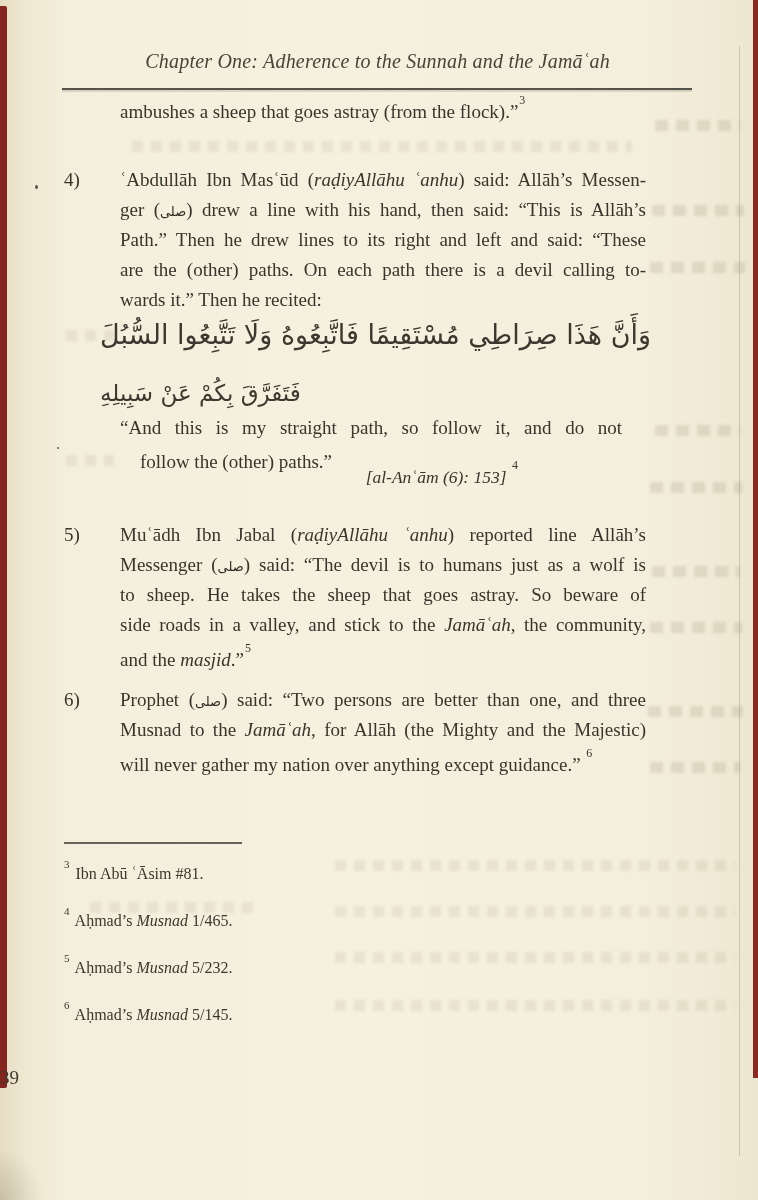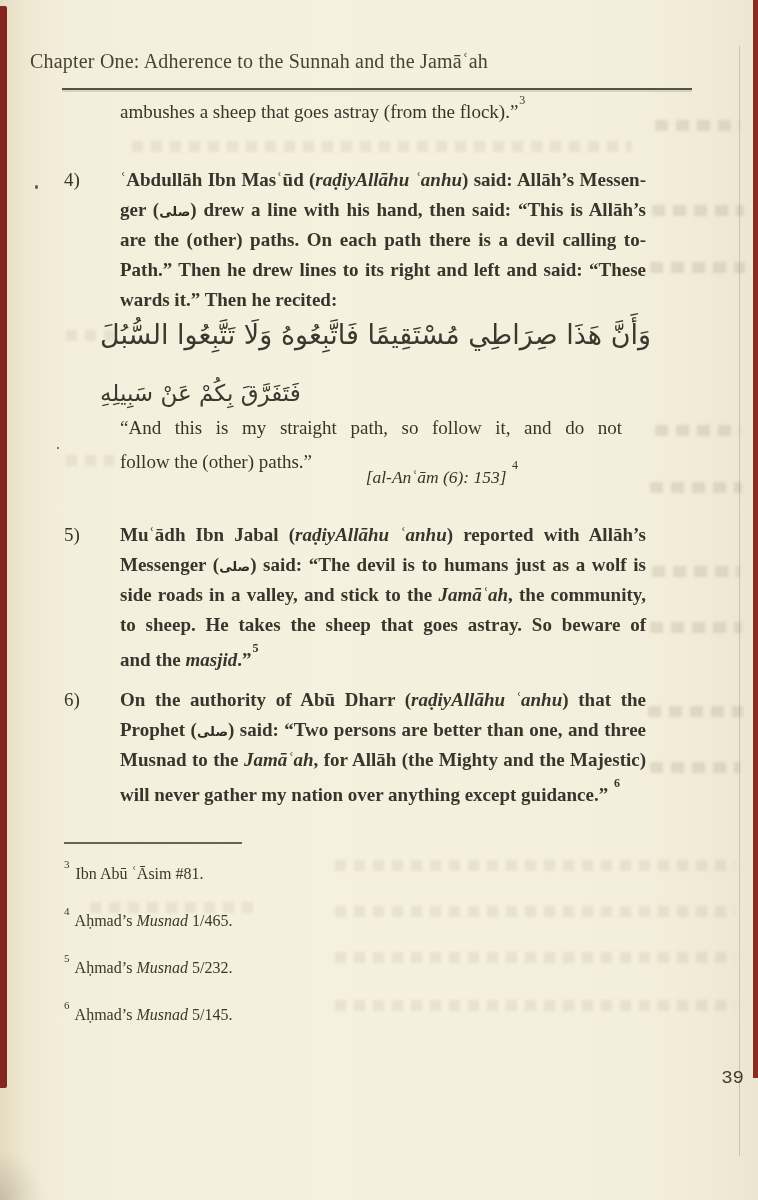--- a/index.html
+++ b/index.html
@@ -10,47 +10,47 @@
       #f4efdc;
     font-family:"Liberation Serif","DejaVu Serif",serif;
     color:#39352c;
   }
   .edge-red{position:absolute;background:#84261f;}
   .edge-red.left{left:0;top:6px;width:7px;height:1082px;border-radius:0 2px 2px 0;}
   .edge-red.right{right:0;top:0;width:5px;height:1078px;background:#8a2a22;}
   .page-edge-line{position:absolute;right:18px;top:46px;width:1px;height:1110px;background:rgba(150,140,112,.38);}
   .corner-shadow{position:absolute;left:0;top:1148px;width:44px;height:52px;
     background:radial-gradient(ellipse at 0% 100%,rgba(90,80,60,.22),rgba(90,80,60,0) 70%);}
-  .chapter-title{position:absolute;top:50px;left:30px;width:580px;text-align:left;
-    font-size:20px;color:#45413660;color:#474337;letter-spacing:.2px;white-space:nowrap;}
+  .chapter-title{position:absolute;top:50px;left:30px;width:580px;text-align:right;
+    font-style:italic;font-size:20px;color:#45413660;color:#474337;letter-spacing:.2px;white-space:nowrap;}
   .header-rule{position:absolute;top:88px;left:62px;width:630px;height:2px;background:#55524a;
     box-shadow:0 2px 0 rgba(85,82,74,.18);}
   .intro-line{position:absolute;top:100px;left:120px;font-size:19px;white-space:nowrap;}
   .hadith{position:absolute;left:64px;width:582px;font-size:19px;line-height:30px;}
   .hadith .num{position:absolute;left:0;top:0;}
   .hadith .lines{margin-left:56px;}
-  .line{height:30px;width:526px;text-align:justify;text-align-last:justify;white-space:nowrap;font-weight:bold;}
+  .line{height:30px;width:526px;text-align:justify;text-align-last:justify;white-space:nowrap;}
   .line.last{text-align-last:left;}
   .it{font-style:italic;}
   .ar-inline{font-family:"DejaVu Sans",sans-serif;font-size:13px;letter-spacing:-1px;color:#2f2c24;margin-top:8px;}
   sup.supref,.supref{font-size:12px;position:relative;top:-7px;margin-left:1px;font-style:normal;}
   .quran{position:absolute;top:312px;left:100px;width:580px;text-align:left;direction:rtl;
     font-family:"DejaVu Sans",sans-serif;color:#3b382f;}
   .quran .q1{font-size:27px;line-height:46px;}
   .quran .q2{font-size:23px;line-height:42px;margin-top:14px;}
   .translation{position:absolute;top:411px;left:120px;font-size:19px;line-height:34px;}
   .translation .tline{width:502px;text-align:justify;text-align-last:justify;white-space:nowrap;height:34px;}
-  .translation .tline.last{text-align-last:left;}
+  .translation .tline.last{text-align-last:left;margin-left:20px;}
   .reference{position:absolute;top:465px;left:128px;width:390px;text-align:right;
     font-style:italic;font-size:17.5px;}
   .fn-rule{position:absolute;top:842px;left:64px;width:178px;height:2px;background:#67635a;}
   .footnotes{position:absolute;top:863px;left:64px;font-size:16px;color:#3b382e;}
   .fn{height:47px;white-space:nowrap;}
   sup.fnsup{font-size:11px;position:relative;top:-5px;margin-right:2px;}
-  .page-number{position:absolute;top:1067px;left:0;width:744px;text-align:right;font-size:19px;color:#3f3b31;font-family:Liberation Mono, monospace;}
+  .page-number{position:absolute;top:1067px;left:0;width:744px;text-align:left;font-size:19px;color:#3f3b31;}
   .ghost{position:absolute;height:11px;border-radius:2px;filter:blur(1.4px);
     background:repeating-linear-gradient(90deg,rgba(122,112,88,.16) 0 13px,rgba(122,112,88,0) 13px 21px);}
   .ghost.soft{background:repeating-linear-gradient(90deg,rgba(122,112,88,.11) 0 11px,rgba(122,112,88,0) 11px 19px);}
   .speck{position:absolute;background:#5a564c;border-radius:50%;}
 </style>
 </head>
 <body>
 
 <div class="page">
 
@@ -62,53 +62,52 @@
   <div class="chapter-title">Chapter One: Adherence to the Sunnah and the Jamāʿah</div>
   <div class="header-rule"></div>
 
   <div class="intro-line"><span class="">ambushes a sheep that goes astray (from the flock).”</span><sup class="supref">3</sup></div>
 
   <section class="hadith" style="top:165px">
       <span class="num">4)</span>
       <div class="lines">
         <div class="line"><span class="">ʿAbdullāh Ibn Masʿūd (</span><span class="it">raḍiyAllāhu ʿanhu</span><span class="">) said: Allāh’s Messen-</span></div>
         <div class="line"><span class="">ger (</span><span class="ar-inline">صلى</span><span class="">) drew a line with his hand, then said: “This is Allāh’s</span></div>
+        <div class="line"><span class="">Path.” Then he drew lines to its right and left and said: “These</span></div>
         <div class="line"><span class="">are the (other) paths. On each path there is a devil calling to-</span></div>
-        <div class="line"><span class="">Path.” Then he drew lines to its right and left and said: “These</span></div>
         <div class="line last"><span class="">wards it.” Then he recited:</span></div>
       </div>
     </section>
 
   <div class="quran">
     <div class="q1">وَأَنَّ هَذَا صِرَاطِي مُسْتَقِيمًا فَاتَّبِعُوهُ وَلَا تَتَّبِعُوا السُّبُلَ</div>
     <div class="q2">فَتَفَرَّقَ بِكُمْ عَنْ سَبِيلِهِ</div>
   </div>
 
   <div class="translation">
     <div class="tline">“And this is my straight path, so follow it, and do not</div>
     <div class="tline last">follow the (other) paths.”</div>
   </div>
 
   <div class="reference"><span class="it">[al-Anʿām (6): 153] </span><sup class="supref">4</sup></div>
 
   <section class="hadith" style="top:520px">
       <span class="num">5)</span>
       <div class="lines">
-        <div class="line"><span class="">Muʿādh Ibn Jabal (</span><span class="it">raḍiyAllāhu ʿanhu</span><span class="">) reported with Allāh’s</span></div>
+        <div class="line"><span class="">Muʿādh Ibn Jabal (</span><span class="it">raḍiyAllāhu ʿanhu</span><span class="">) reported line Allāh’s</span></div>
         <div class="line"><span class="">Messenger (</span><span class="ar-inline">صلى</span><span class="">) said: “The devil is to humans just as a wolf is</span></div>
+        <div class="line"><span class="">to sheep. He takes the sheep that goes astray. So beware of</span></div>
         <div class="line"><span class="">side roads in a valley, and stick to the </span><span class="it">Jamāʿah</span><span class="">, the community,</span></div>
-        <div class="line"><span class="">to sheep. He takes the sheep that goes astray. So beware of</span></div>
         <div class="line last"><span class="">and the </span><span class="it">masjid</span><span class="">.”</span><sup class="supref">5</sup></div>
       </div>
     </section>
 
   <section class="hadith" style="top:685px">
       <span class="num">6)</span>
       <div class="lines">
-        <div class="line"><span class="">On the authority of Abū Dharr (</span><span class="it">raḍiyAllāhu ʿanhu</span><span class="">) that the</span></div>
         <div class="line"><span class="">Prophet (</span><span class="ar-inline">صلى</span><span class="">) said: “Two persons are better than one, and three</span></div>
         <div class="line"><span class="">Musnad to the </span><span class="it">Jamāʿah</span><span class="">, for Allāh (the Mighty and the Majestic)</span></div>
         <div class="line last"><span class="">will never gather my nation over anything except guidance.” </span><sup class="supref">6</sup></div>
       </div>
     </section>
 
   <div class="fn-rule"></div>
   <div class="footnotes">
       <div class="fn"><sup class="fnsup">3</sup><span class=""> Ibn Abū ʿĀsim #81.</span></div>
       <div class="fn"><sup class="fnsup">4</sup><span class=""> Aḥmad’s </span><span class="it">Musnad</span><span class=""> 1/465.</span></div>

